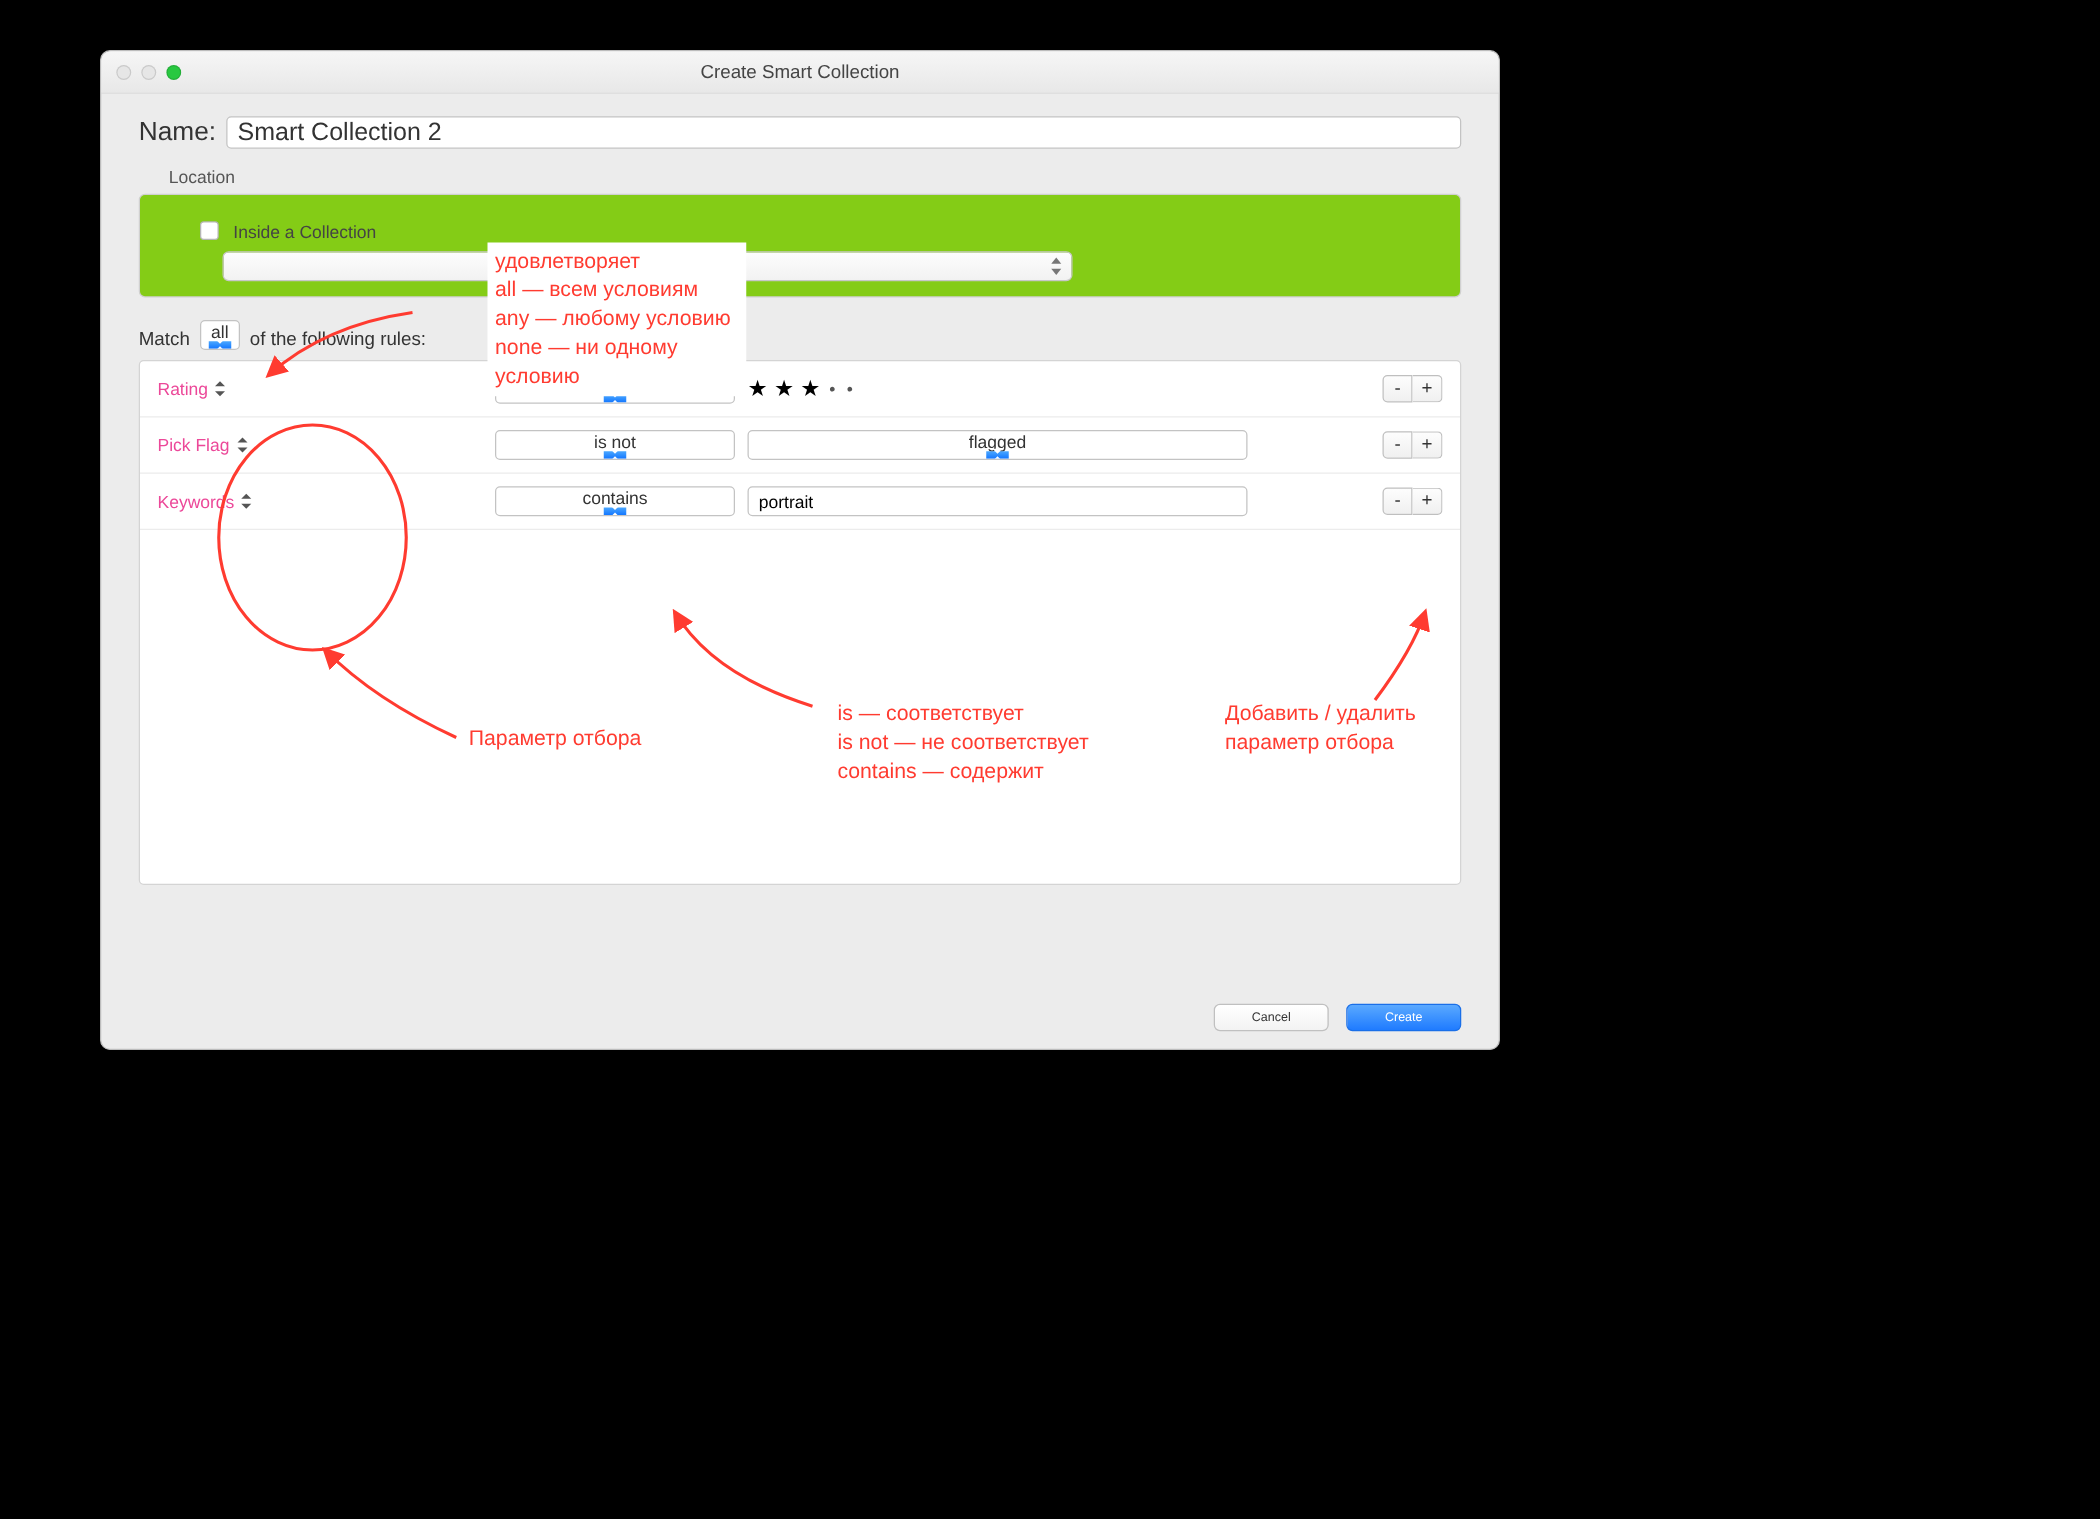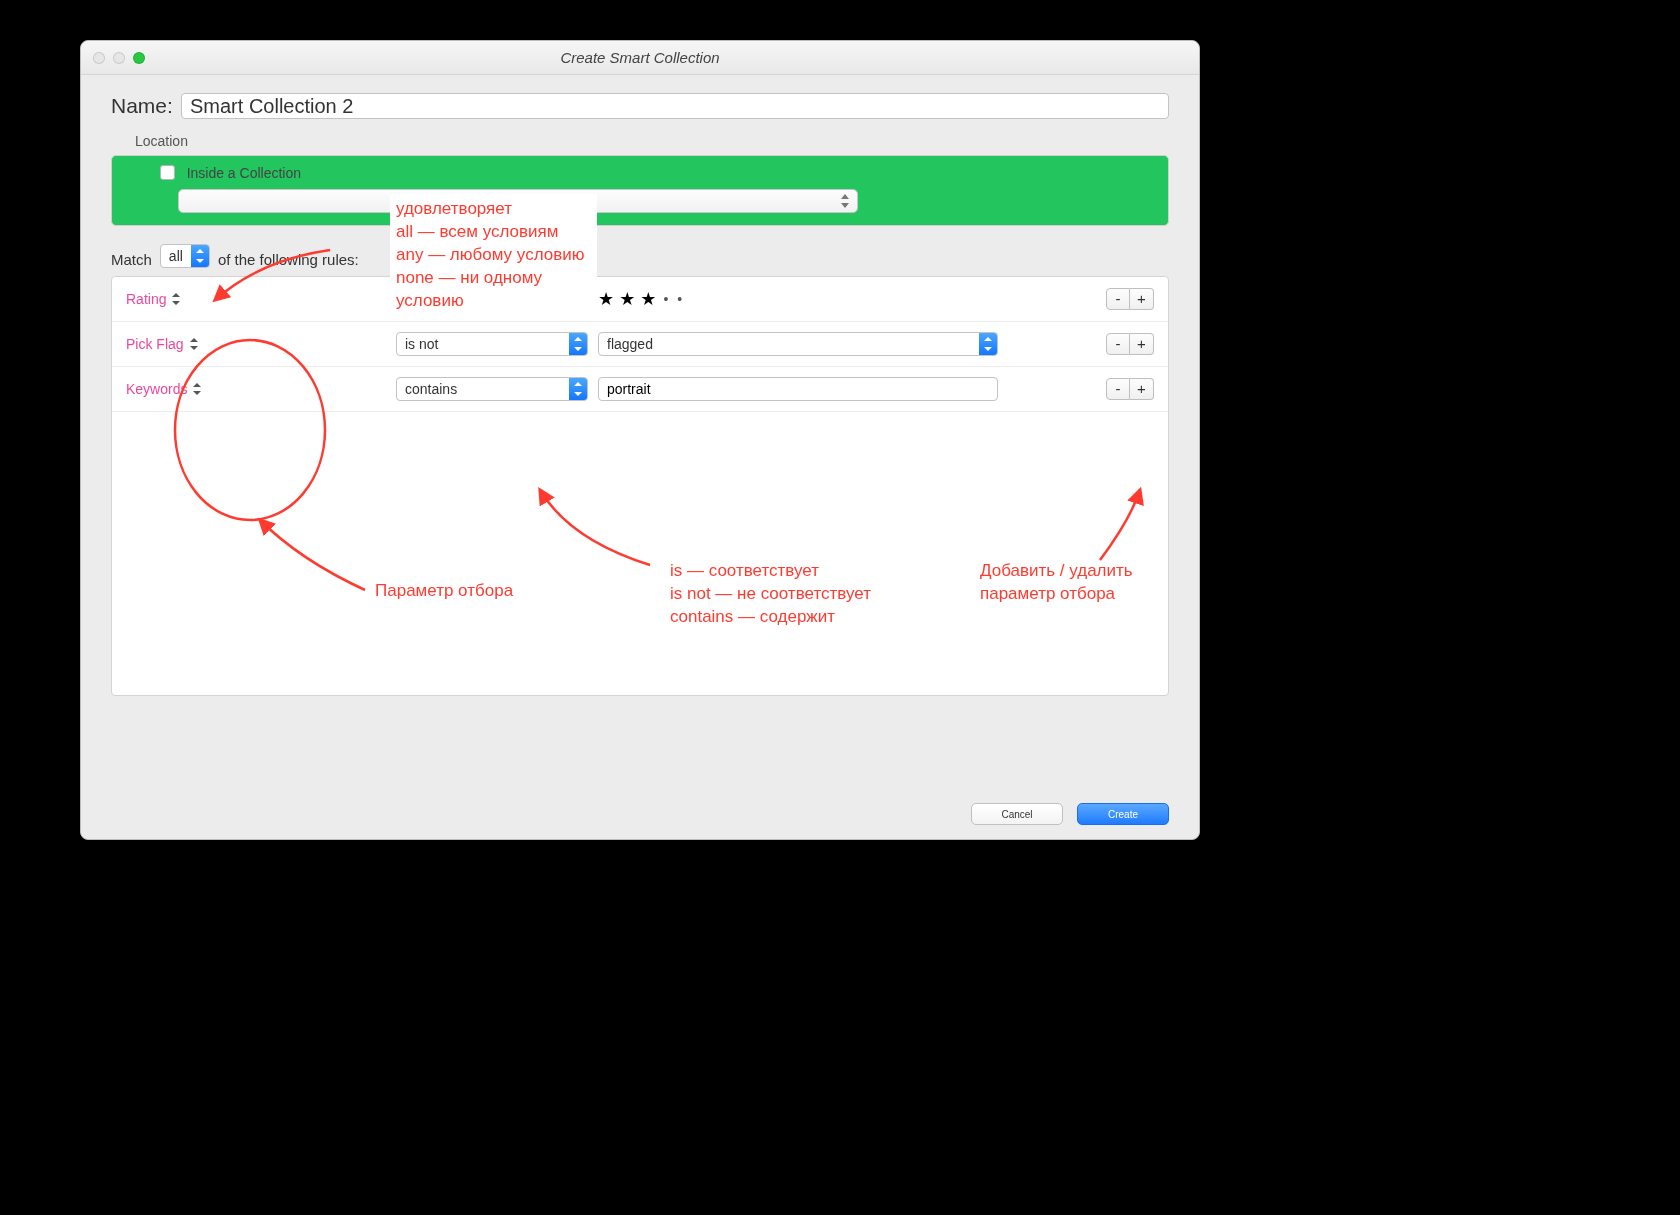--- a/index.html
+++ b/index.html
@@ -15,39 +15,38 @@
     background: #ececec; border: 1px solid #bcbcbc; border-radius: 8px;
     box-shadow: 0 30px 80px rgba(0,0,0,.6);
     overflow: visible;
   }
   .titlebar {
     height: 34px; display:flex; align-items:center;
     border-bottom:1px solid #d4d4d4;
     background: linear-gradient(#f6f6f6,#e8e8e8);
     border-radius: 8px 8px 0 0;
     position: relative;
-    font-style: italic;
   }
   .traffic { display:flex; gap:8px; padding-left:12px; }
   .tl-dot { width:12px; height:12px; border-radius:50%; border:1px solid rgba(0,0,0,.12); }
   .tl-close { background:#e6e6e6; }
   .tl-min { background:#e6e6e6; }
   .tl-max { background:#28c840; }
   .title { position:absolute; left:0; right:0; text-align:center; font-size:15px; color:#444; pointer-events:none;}
   .content { padding: 18px 30px 12px 30px; }
   .namerow { display:flex; align-items:center; gap:12px; margin-bottom:14px; }
   .namerow label { font-size:21px; color:#333; width:58px; text-align:right; }
   .name-input {
     flex:1; height:26px; border:1px solid #c3c3c3; border-radius:4px; background:#fff;
     padding:0 8px; font-size:20px; color:#333;
   }
   .location-label { font-size:14px; color:#555; margin:0 0 6px 24px; }
   .location-box {
-    margin-left:0; background:#22c55e; border:1px solid #d0d0d0; border-radius:5px;
-    padding:8px 20px 12px 48px;
+    margin-left:0; background:#84cc16; border:1px solid #d0d0d0; border-radius:5px;
+    padding:20px 20px 12px 48px;
   }
   .chk { width:15px; height:15px; border:1px solid #b5b5b5; border-radius:3px; background:#fff; display:inline-block; vertical-align:middle;}
   .chk-label { font-size:14px; color:#444; margin-left:8px; vertical-align:middle;}
   .loc-select {
     margin-top:8px; margin-left:18px; width:680px; height:24px;
     background:linear-gradient(#fdfdfd,#f2f2f2); border:1px solid #c7c7c7; border-radius:5px;
     position:relative;
   }
   .loc-select .stepper-arrows {
     position:absolute; right:8px; top:50%; transform:translateY(-50%);
@@ -55,21 +54,21 @@
   }
   .stepper-arrows::before, .stepper-arrows::after {
     content:''; position:absolute; left:0; width:0; height:0; border-left:4px solid transparent; border-right:4px solid transparent;
   }
   .stepper-arrows::before { top:0; border-bottom:5px solid #777; }
   .stepper-arrows::after { bottom:0; border-top:5px solid #777; }
 
   .matchrow { margin:18px 0 8px 0; font-size:15px; color:#333; display:flex; align-items:flex-end; gap:8px; }
   .mini-select {
     display:inline-flex; align-items:center;
-    height:24px; background:#fff; border:1px solid #c3c3c3; border-radius:4px; overflow:hidden;
+    height:24px; background:#fff; border:1px solid #c3c3c3; border-radius:4px; overflow:hidden;flex-direction:column;
   }
   .mini-select .txt { padding:0 8px; font-size:14px; }
   .blue-knob {
     width:18px; height:100%; background:linear-gradient(#4aa7ff,#1477ff);
     position:relative;
   }
   .blue-knob::before, .blue-knob::after {
     content:''; position:absolute; left:50%; transform:translateX(-50%); width:0; height:0;
     border-left:4px solid transparent; border-right:4px solid transparent;
   }

